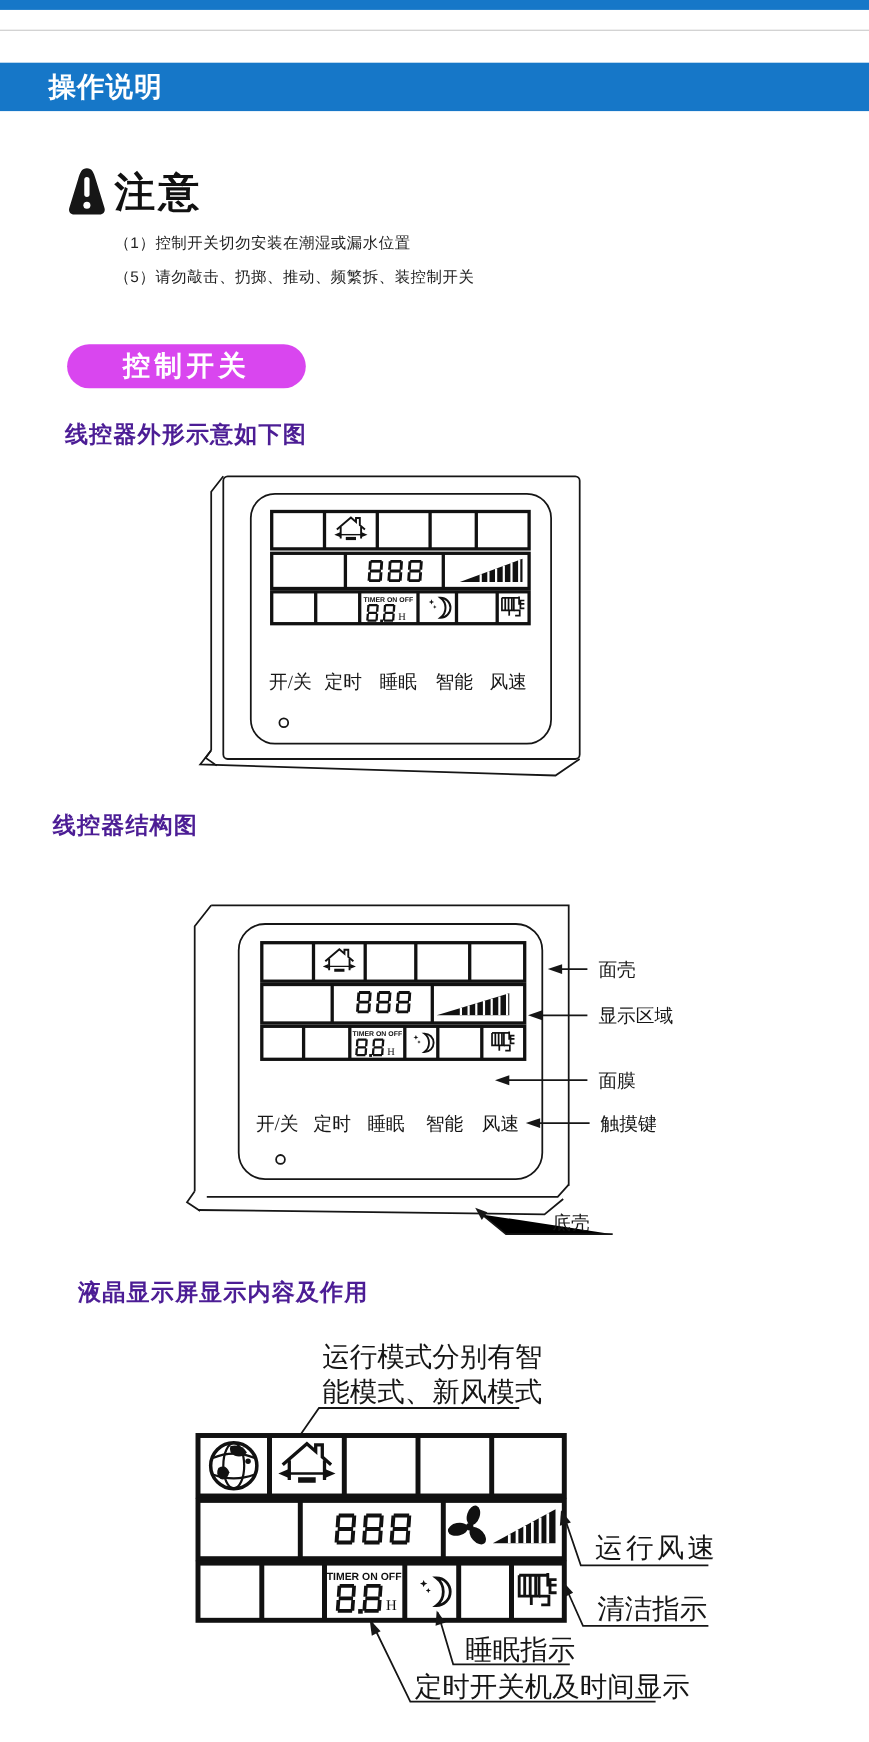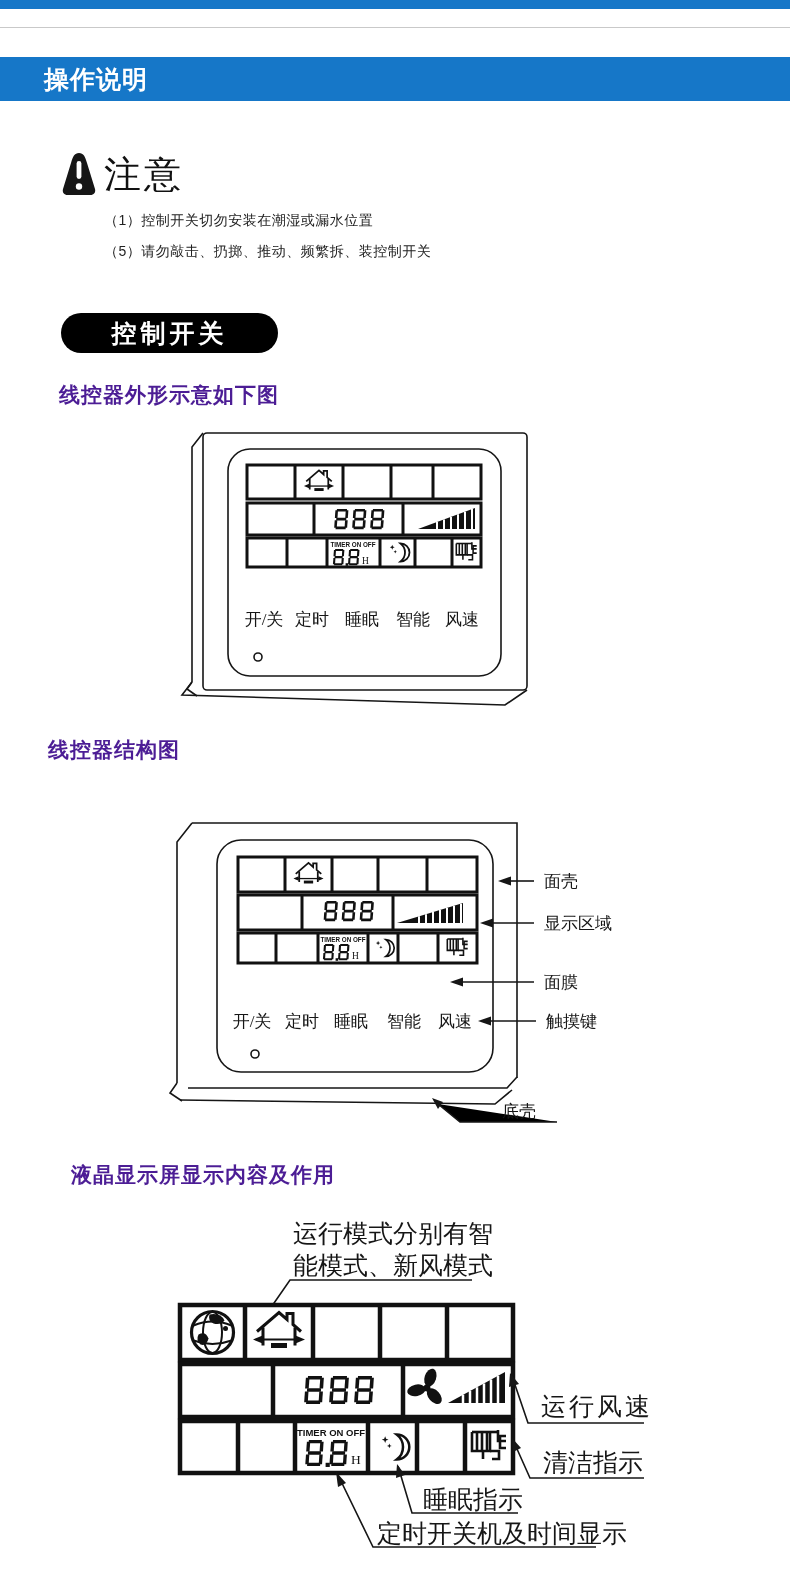--- a/index.html
+++ b/index.html
@@ -3,21 +3,21 @@
 <meta charset="utf-8">
 <style>
   html,body{margin:0;padding:0}
   body{width:790px;height:1584px;position:relative;background:#fff;overflow:hidden;
        font-family:"Liberation Sans","DejaVu Sans",sans-serif;color:#161616}
   .abs{position:absolute}
   .strip{left:0;top:0;width:790px;height:9px}
   .hairline{left:0;top:27px;width:790px;height:1px;background:#c9c9c9}
   .hdr{left:0;top:57px;width:790px;height:44px;color:#fff;font-size:25px;font-weight:bold;
        line-height:44px;padding-left:44px;box-sizing:border-box;letter-spacing:1px}
-  .notice-title{left:104px;top:150px;font-size:37px;font-weight:normal;letter-spacing:3px;color:#111}
+  .notice-title{left:104px;top:150px;font-size:37px;font-weight:bold;letter-spacing:3px;color:#111}
   .n-item{left:104px;font-size:14px;color:#222;letter-spacing:0.5px}
   .pill{left:61px;top:313px;width:217px;height:40px;border-radius:22px;color:#fff;font-size:25px;
         font-weight:bold;text-align:center;line-height:40px;letter-spacing:4px}
   .h2{font-size:21px;font-weight:bold;color:#4c1d95;letter-spacing:1px}
   svg text{user-select:none}
   .serifT{font-family:"Liberation Serif","DejaVu Serif",serif}
 </style>
 </head>
 <body>
 
@@ -82,21 +82,21 @@
 
 <svg class="abs" style="left:60px;top:152px" width="38" height="44" viewBox="0 0 38 44">
   <path d="M19,1 C14.5,1 12.8,4.6 11,11 L3,37 C2,40.4 4.2,43 7.6,43 H30.4 C33.8,43 36,40.4 35,37 L27,11 C25.2,4.6 23.5,1 19,1 Z" fill="#161616"></path>
   <rect x="16.6" y="9" width="4.8" height="18" rx="2.4" fill="#fff"></rect>
   <circle cx="19" cy="34.5" r="3.2" fill="#fff"></circle>
 </svg>
 <div class="abs notice-title">注意</div>
 <div class="abs n-item" style="top:212px">（1）控制开关切勿安装在潮湿或漏水位置</div>
 <div class="abs n-item" style="top:243px">（5）请勿敲击、扔掷、推动、频繁拆、装控制开关</div>
 
-<div class="abs pill" style="background:#000000">控制开关</div>
+<div class="abs pill" style="background:#d946ef">控制开关</div>
 <div class="abs h2" style="left:59px;top:381px">线控器外形示意如下图</div>
 
 <svg class="abs" style="left:175px;top:425px" width="365" height="285" viewBox="0 0 365 285">
   <g stroke="#161616" fill="none" stroke-width="1.6">
     <path d="M28,8 L17,22 L17,257"></path>
     <path d="M17,257 L7,270 L330,280 L352,265"></path>
     <path d="M17,257 L12,264 L22,271"></path>
     <rect x="28" y="8" width="324" height="257" rx="4"></rect>
     <rect x="53" y="24" width="273" height="227" rx="22"></rect>
   </g>

